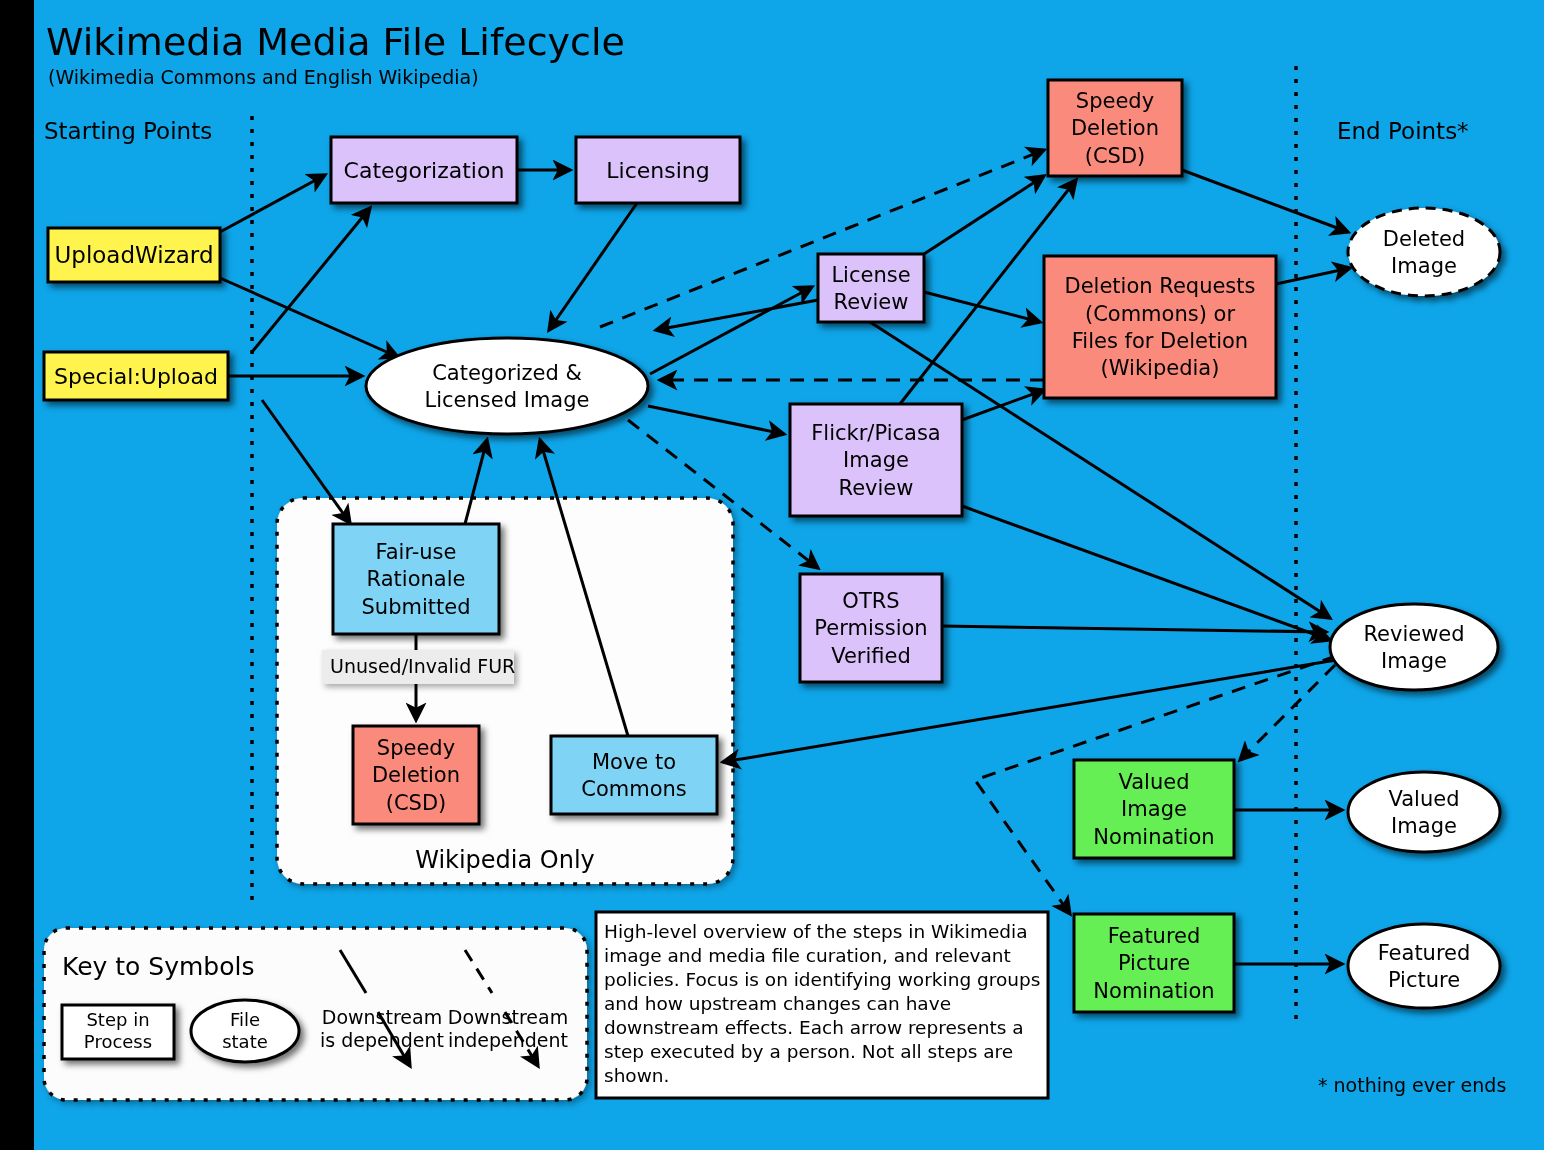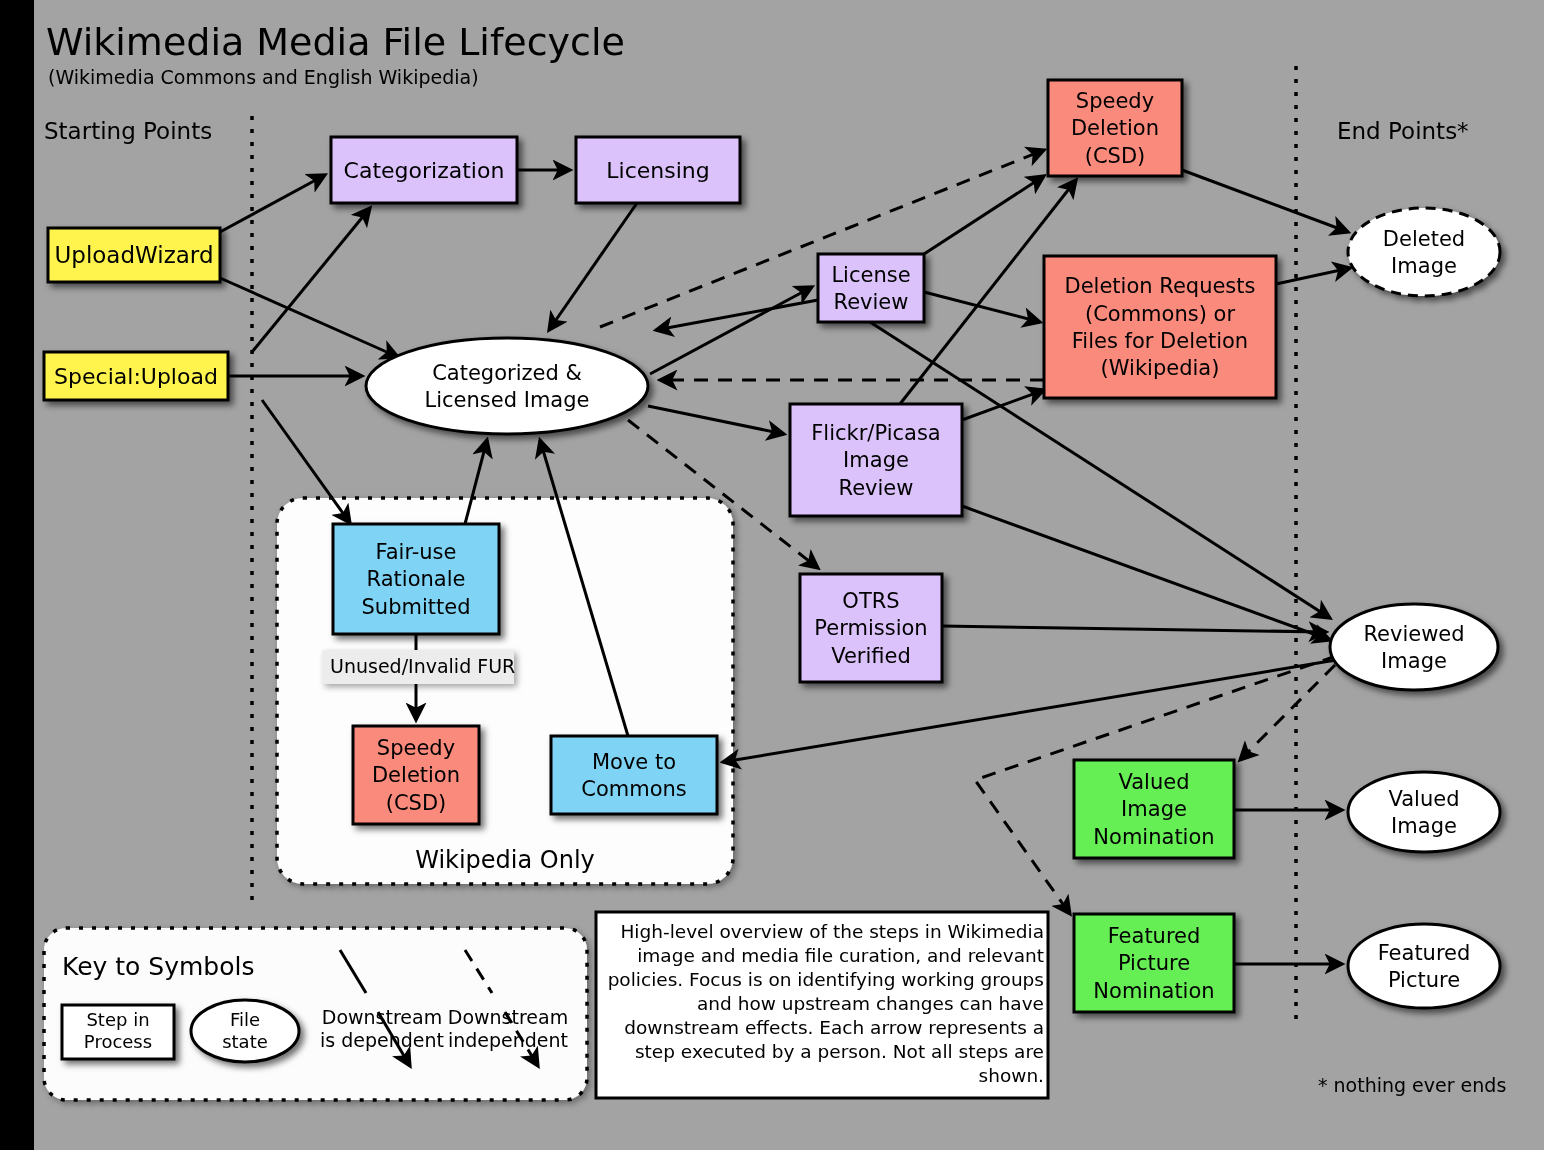--- a/index.html
+++ b/index.html
@@ -2,21 +2,21 @@
 <html><head>
 <meta charset="utf-8">
 <style>
   html,body{margin:0;padding:0;}
   body{
     width:1544px;height:1150px;
     background:#ffffff;
     font-family:"DejaVu Sans", sans-serif;
     overflow:hidden;
   }
-  #stage{position:relative;width:1544px;height:1150px;background:#a3a3a3;text-align:right;}
+  #stage{position:relative;width:1544px;height:1150px;background:#0ea5e9;}
   #leftband{position:absolute;left:0;top:0;width:34px;height:1150px;background:#000;}
   svg#diagram{position:absolute;left:0;top:0;width:1544px;height:1150px;}
   .nodeLabel{font-family:"DejaVu Sans", sans-serif;fill:#000;}
   text{font-family:"DejaVu Sans", sans-serif;}
 </style>
 </head>
 <body>
 
 <div id="stage">
   <div id="leftband"></div>

